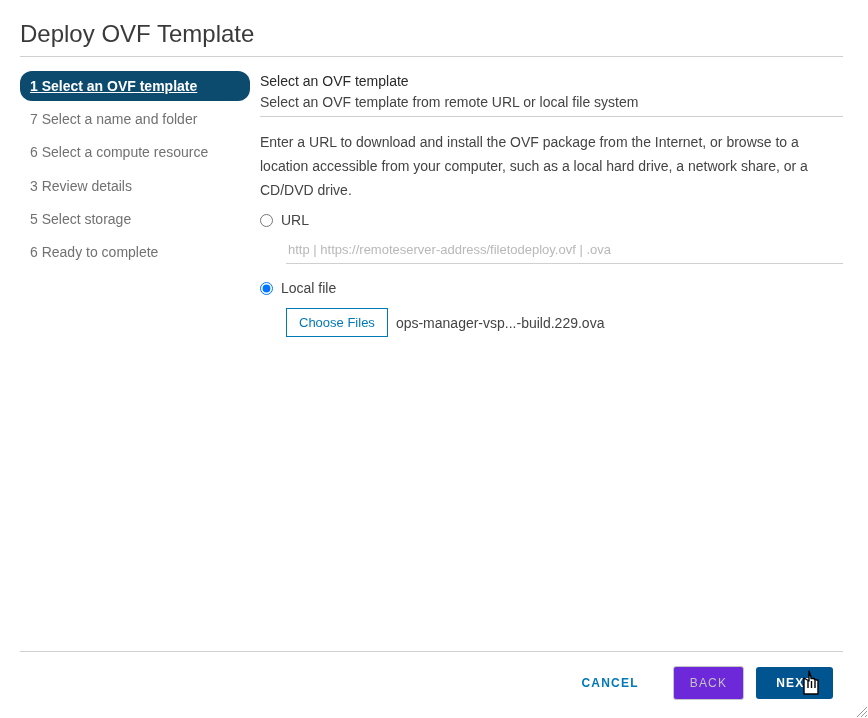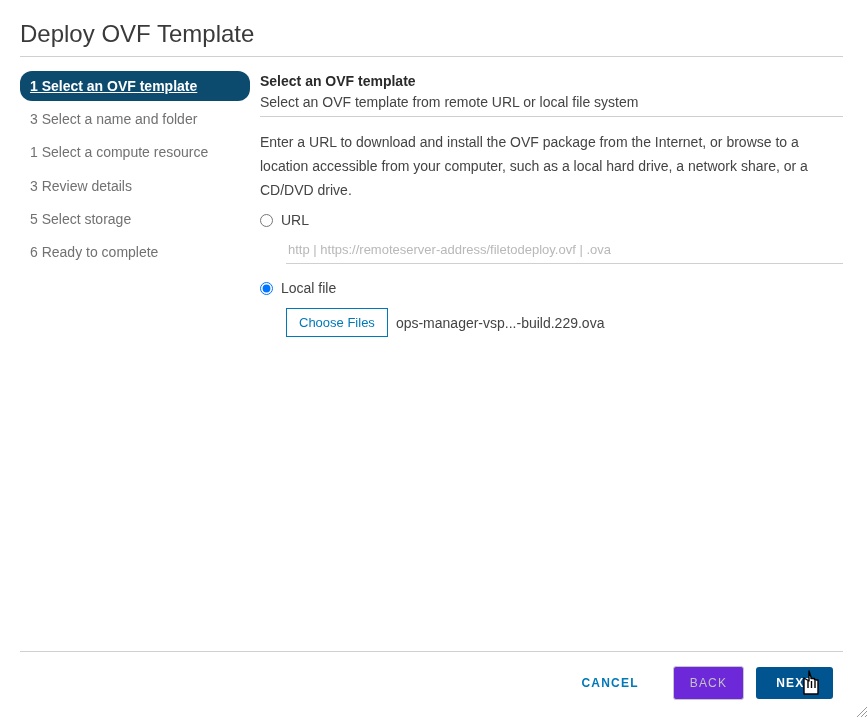--- a/index.html
+++ b/index.html
@@ -54,21 +54,21 @@
   font-weight: 600;
   text-decoration: underline;
 }
 .main {
   flex: 1;
   padding-left: 10px;
   padding-top: 4px;
 }
 .section-title {
   font-size: 14px;
-  font-weight: 700;
+  font-weight: 400;
   color: #2a2a2a;
   margin-bottom: 5px;
 }
 .section-subtitle {
   font-size: 14px;
   color: #444;
   margin-bottom: 6px;
 }
 .sub-rule {
   border: none;
@@ -191,22 +191,22 @@
 </head>
 <body>
 
 <div class="dialog">
   <h1 class="dialog-title">Deploy OVF Template</h1>
   <hr class="title-rule">
 
   <div class="content">
     <div class="sidebar">
       <div class="step active">1 Select an OVF template</div>
-      <div class="step">3 Select a name and folder</div>
-      <div class="step">1 Select a compute resource</div>
+      <div class="step">7 Select a name and folder</div>
+      <div class="step">6 Select a compute resource</div>
       <div class="step">3 Review details</div>
       <div class="step">5 Select storage</div>
       <div class="step">6 Ready to complete</div>
     </div>
 
     <div class="main">
       <div class="section-title">Select an OVF template</div>
       <div class="section-subtitle">Select an OVF template from remote URL or local file system</div>
       <hr class="sub-rule">
       <div class="instruction">Enter a URL to download and install the OVF package from the Internet, or browse to a location accessible from your computer, such as a local hard drive, a network share, or a CD/DVD drive.</div>

